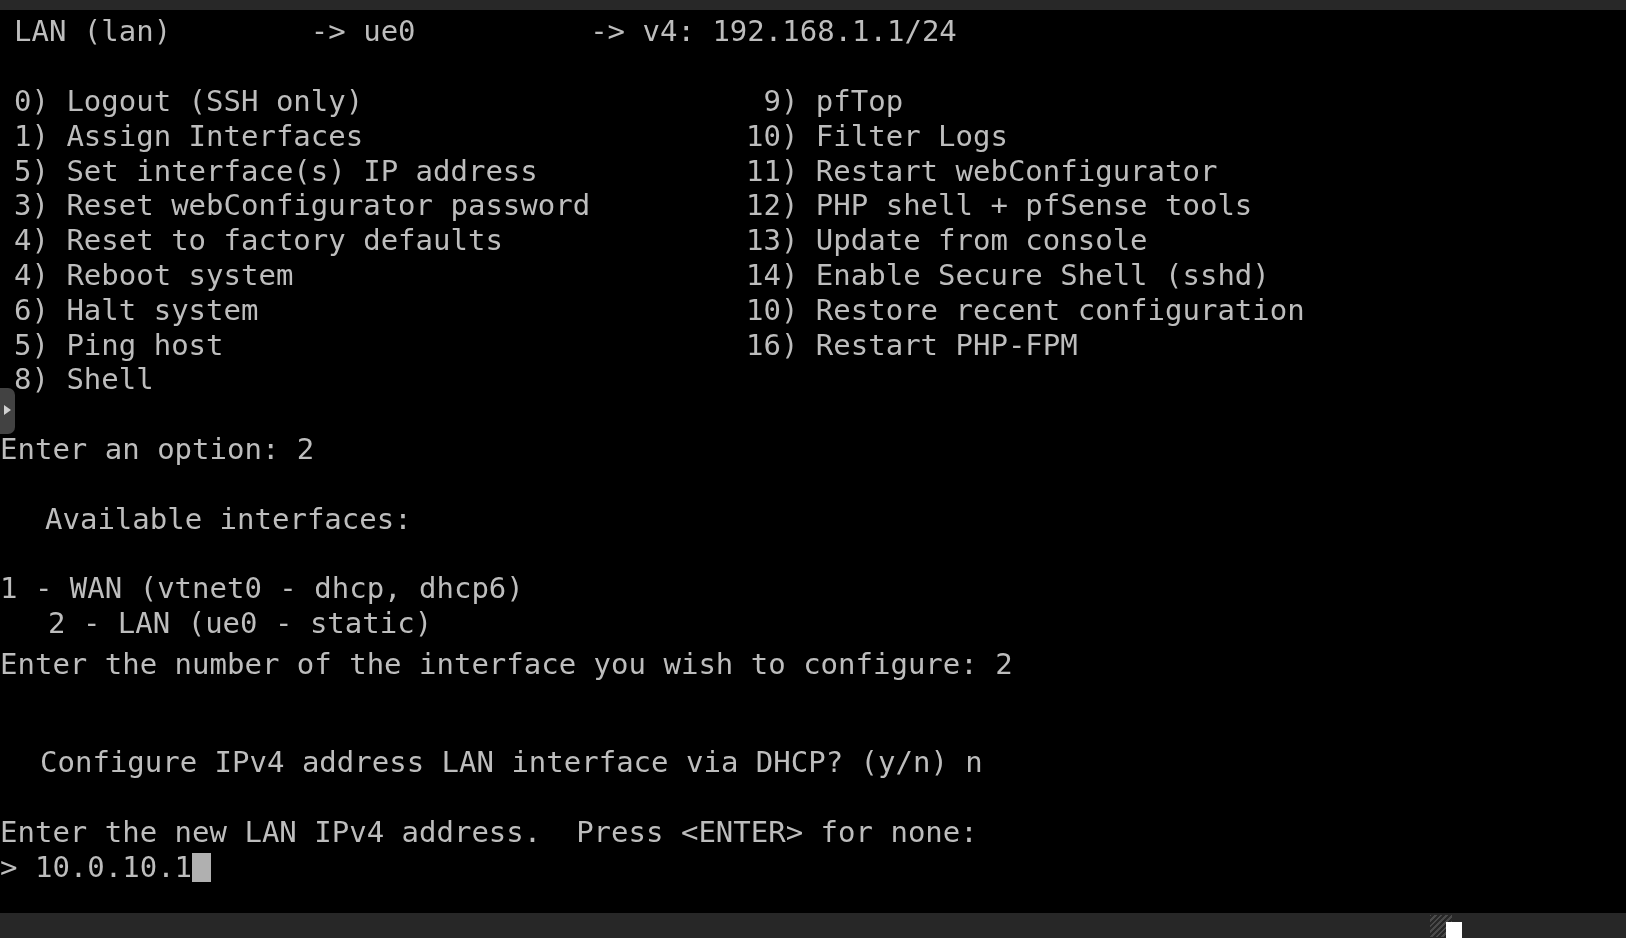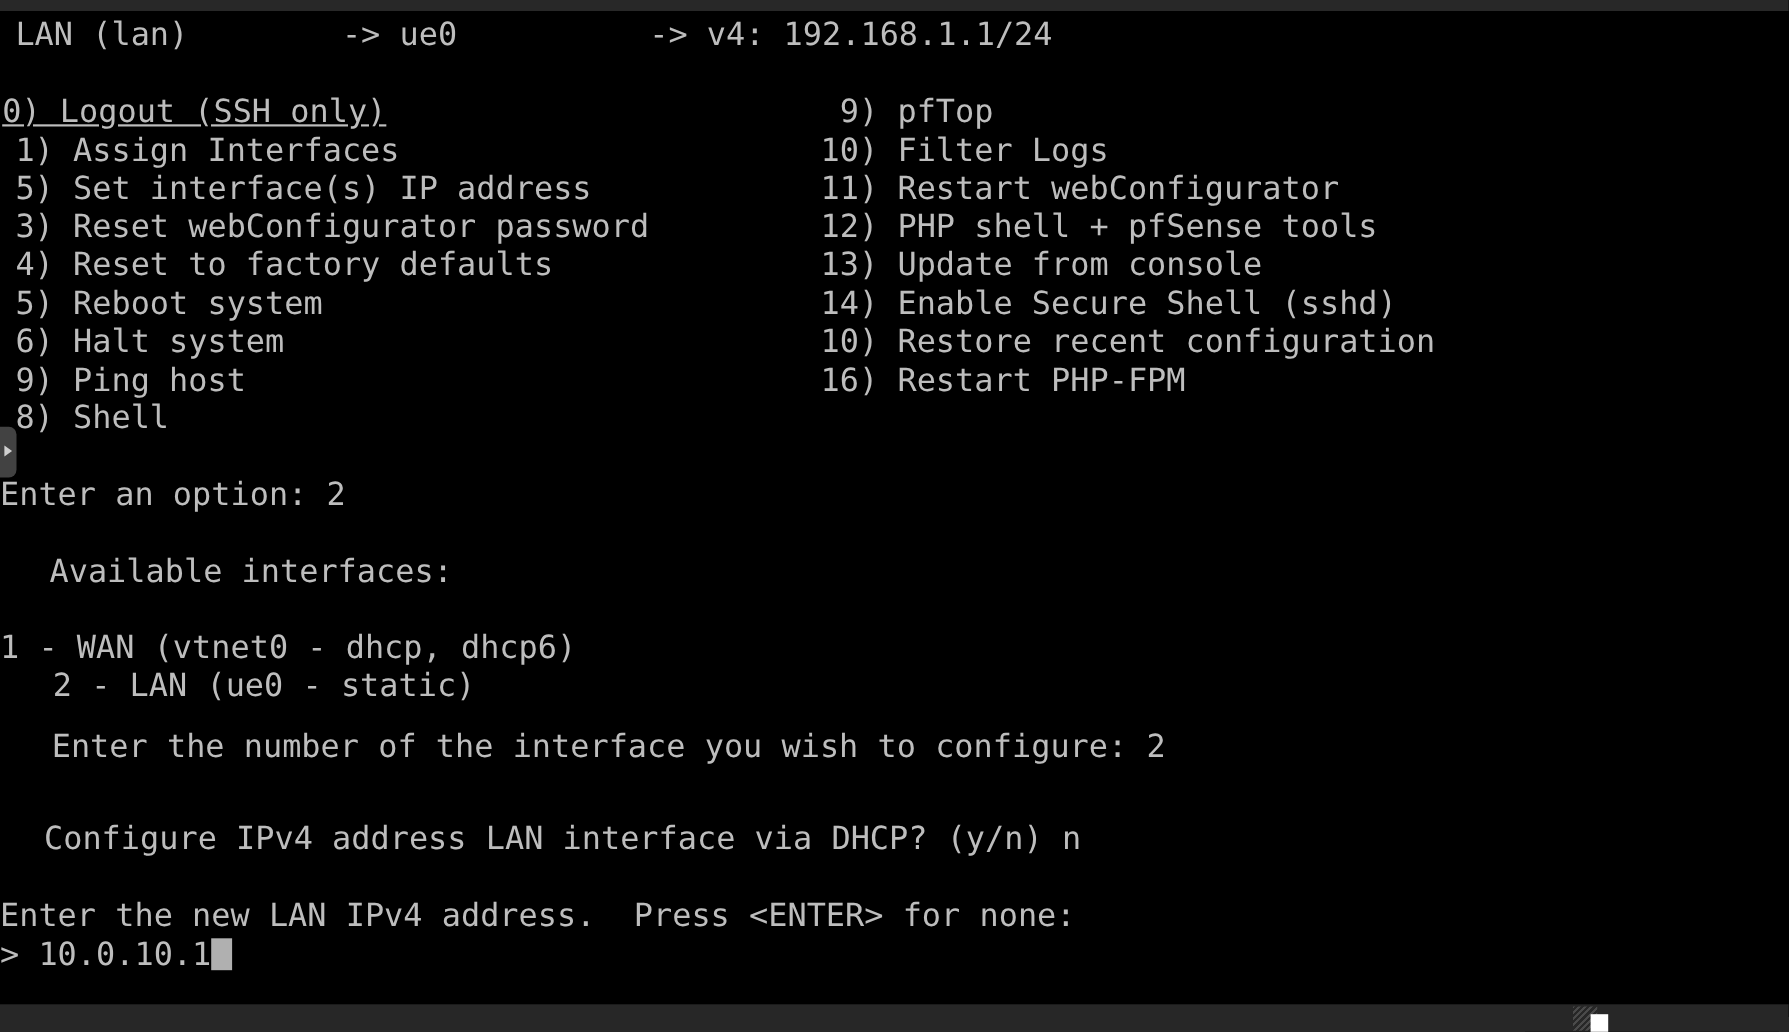--- a/index.html
+++ b/index.html
@@ -120,47 +120,47 @@
 <body>
 
 <div id="terminal-window">
 
   <div class="chrome-bar" id="top-chrome-bar"></div>
 
   <div id="terminal-screen">
 
     <div class="term-line" style="top:4px; left:14px;">LAN (lan)        -&gt; ue0          -&gt; v4: 192.168.1.1/24</div>
 
-    <div class="term-line" style="top:74px; left:2px;text-decoration:underline;">0) Logout (SSH only)</div>
+    <div class="term-line" style="top:74px; left:14px;">0) Logout (SSH only)</div>
     <div class="term-line" style="top:108.8px; left:14px;">1) Assign Interfaces</div>
     <div class="term-line" style="top:143.6px; left:14px;">5) Set interface(s) IP address</div>
     <div class="term-line" style="top:178.4px; left:14px;">3) Reset webConfigurator password</div>
     <div class="term-line" style="top:213.2px; left:14px;">4) Reset to factory defaults</div>
-    <div class="term-line" style="top:248px; left:14px;">5) Reboot system</div>
+    <div class="term-line" style="top:248px; left:14px;">4) Reboot system</div>
     <div class="term-line" style="top:282.8px; left:14px;">6) Halt system</div>
-    <div class="term-line" style="top:317.6px; left:14px;">9) Ping host</div>
+    <div class="term-line" style="top:317.6px; left:14px;">5) Ping host</div>
     <div class="term-line" style="top:352.4px; left:14px;">8) Shell</div>
 
     <div class="term-line" style="top:74px; left:746px;"> 9) pfTop</div>
     <div class="term-line" style="top:108.8px; left:746px;">10) Filter Logs</div>
     <div class="term-line" style="top:143.6px; left:746px;">11) Restart webConfigurator</div>
     <div class="term-line" style="top:178.4px; left:746px;">12) PHP shell + pfSense tools</div>
     <div class="term-line" style="top:213.2px; left:746px;">13) Update from console</div>
     <div class="term-line" style="top:248px; left:746px;">14) Enable Secure Shell (sshd)</div>
     <div class="term-line" style="top:282.8px; left:746px;">10) Restore recent configuration</div>
     <div class="term-line" style="top:317.6px; left:746px;">16) Restart PHP-FPM</div>
 
     <div class="term-line" style="top:422px; left:0px;">Enter an option: 2</div>
 
     <div class="term-line" style="top:491.6px; left:0px;padding-left:45px;">Available interfaces:</div>
 
     <div class="term-line" style="top:561.2px; left:0px;">1 - WAN (vtnet0 - dhcp, dhcp6)</div>
     <div class="term-line" style="top:596px; left:0px;margin-left:48px;">2 - LAN (ue0 - static)</div>
 
-    <div class="term-line" style="top:651px; left:0px;padding-left:47px;">Enter the number of the interface you wish to configure: 2</div>
+    <div class="term-line" style="top:637px; left:0px;">Enter the number of the interface you wish to configure: 2</div>
 
     <div class="term-line" style="top:735.2px; left:0px;padding-left:40px;">Configure IPv4 address LAN interface via DHCP? (y/n) n</div>
 
     <div class="term-line" style="top:804.8px; left:0px;">Enter the new LAN IPv4 address.  Press &lt;ENTER&gt; for none:</div>
 
     <div class="term-line" style="top:839.6px; left:0px;"><span>&gt; 10.0.10.1</span><span class="cursor-block"></span></div>
 
     <div id="scroll-handle">
       <div id="scroll-handle-arrow"></div>
     </div>

